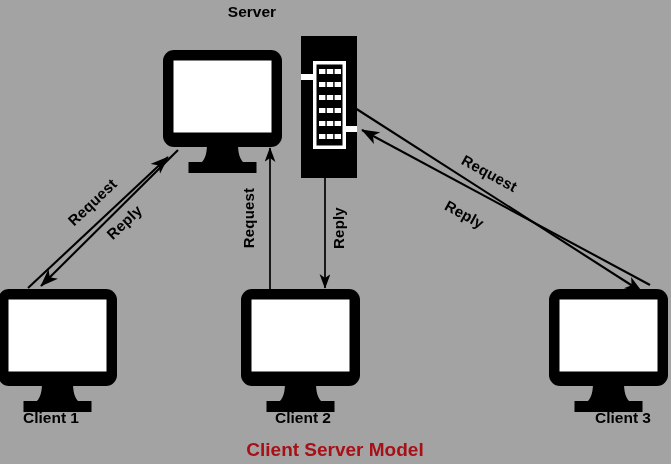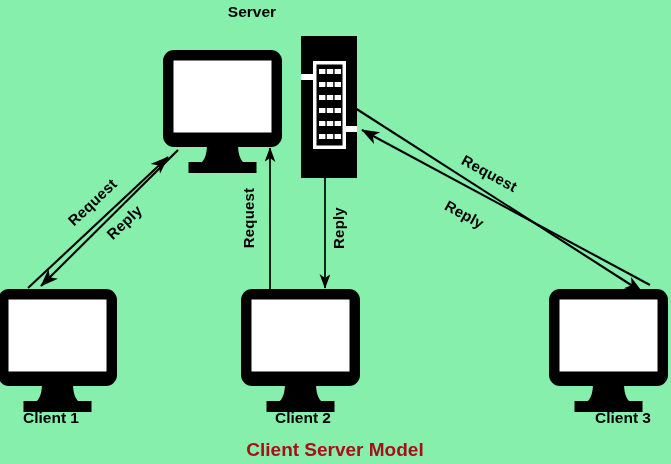--- a/index.html
+++ b/index.html
@@ -10,21 +10,21 @@
   body {
     width: 671px;
     height: 464px;
     overflow: hidden;
     font-family: "Liberation Sans", sans-serif;
   }
   #diagram-root {
     position: relative;
     width: 671px;
     height: 464px;
-    background: #86efac;
+    background: #a3a3a3;
   }
   svg.canvas {
     position: absolute;
     top: 0;
     left: 0;
     width: 671px;
     height: 464px;
     display: block;
   }
   .label-text {

